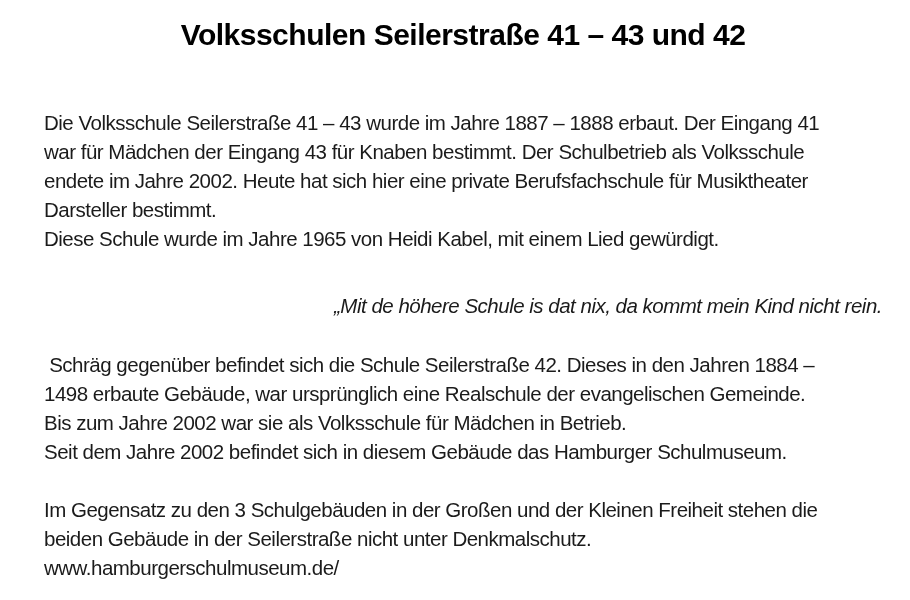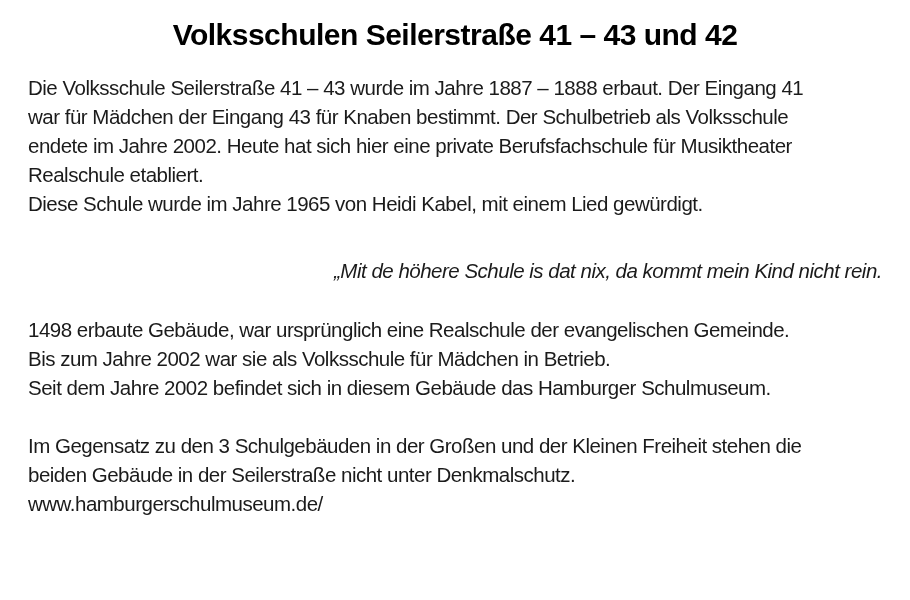--- a/index.html
+++ b/index.html
@@ -10,37 +10,37 @@
   .page {
     position: relative;
     width: 910px;
     height: 600px;
     background: #ffffff;
     overflow: hidden;
     font-family: "Liberation Sans", sans-serif;
     color: #1b1b1b;
   }
   .content {
-    padding: 14px 28px 0 28px;
+    padding: 14px 28px 0 44px;
   }
   .title {
     margin: 0;
     padding: 0;
     text-align: center;
     font-size: 30px;
     font-weight: 700;
     letter-spacing: -0.5px;
     color: #000000;
     line-height: 42px;
   }
   .para {
     margin: 0;
   }
   .para.first {
-    margin-top: 17px;
+    margin-top: 52px;
   }
   .para.quote {
     margin-top: 38px;
     text-align: right;
     font-style: italic;
   }
   .para.mid {
     margin-top: 30px;
   }
   .para.last {
@@ -64,29 +64,30 @@
 
 <div class="page">
   <div class="content">
 
     <h1 class="title">Volksschulen Seilerstraße 41 – 43 und 42</h1>
 
     <div class="para first">
       <div class="line">Die Volksschule Seilerstraße 41 – 43 wurde im Jahre 1887 – 1888 erbaut. Der Eingang 41</div>
       <div class="line">war für Mädchen der Eingang 43 für Knaben bestimmt. Der Schulbetrieb als Volksschule</div>
       <div class="line">endete im Jahre 2002. Heute hat sich hier eine private Berufsfachschule für Musiktheater</div>
-      <div class="line">Realschule etabliert.</div>
+      <div class="line">Darsteller bestimmt.</div>
       <div class="line">Diese Schule wurde im Jahre 1965 von Heidi Kabel, mit einem Lied gewürdigt.</div>
     </div>
 
     <div class="para quote">
       <div class="line">„Mit de höhere Schule is dat nix, da kommt mein Kind nicht rein.</div>
     </div>
 
     <div class="para mid">
+      <div class="line"> Schräg gegenüber befindet sich die Schule Seilerstraße 42. Dieses in den Jahren 1884 –</div>
       <div class="line">1498 erbaute Gebäude, war ursprünglich eine Realschule der evangelischen Gemeinde.</div>
       <div class="line">Bis zum Jahre 2002 war sie als Volksschule für Mädchen in Betrieb.</div>
       <div class="line">Seit dem Jahre 2002 befindet sich in diesem Gebäude das Hamburger Schulmuseum.</div>
     </div>
 
     <div class="para last">
       <div class="line">Im Gegensatz zu den 3 Schulgebäuden in der Großen und der Kleinen Freiheit stehen die</div>
       <div class="line">beiden Gebäude in der Seilerstraße nicht unter Denkmalschutz.</div>
       <div class="line website">www.hamburgerschulmuseum.de/</div>
     </div>

